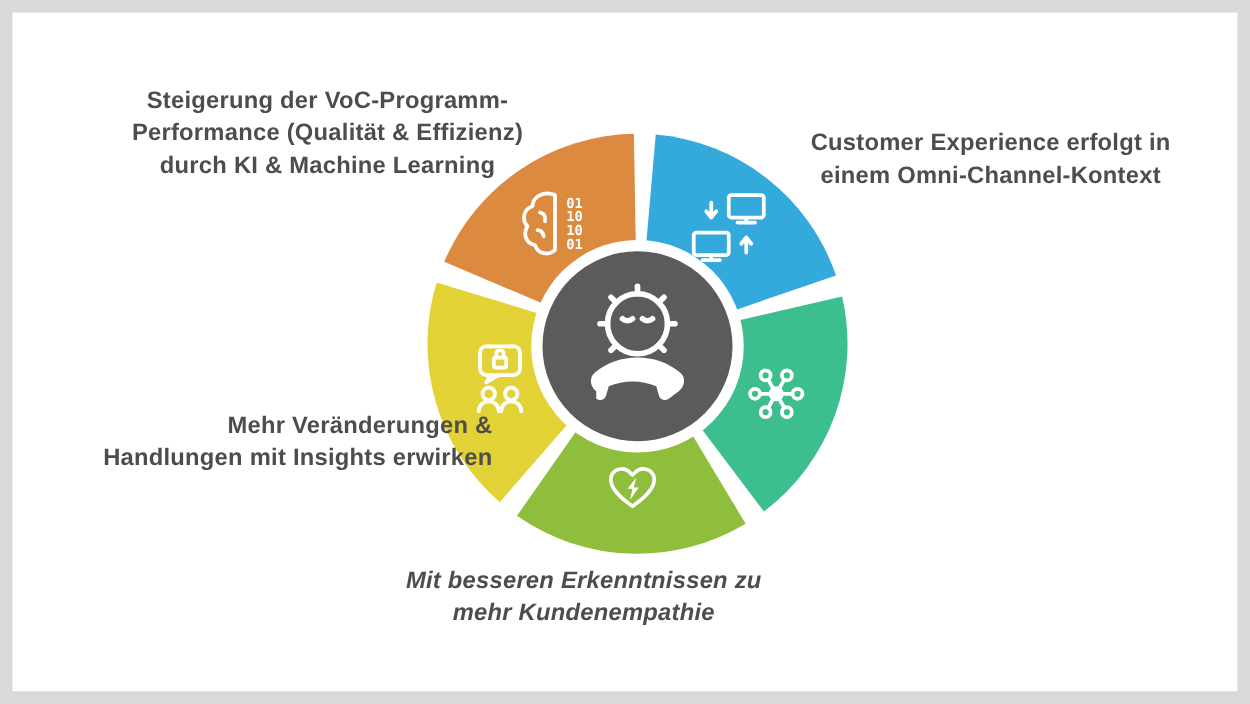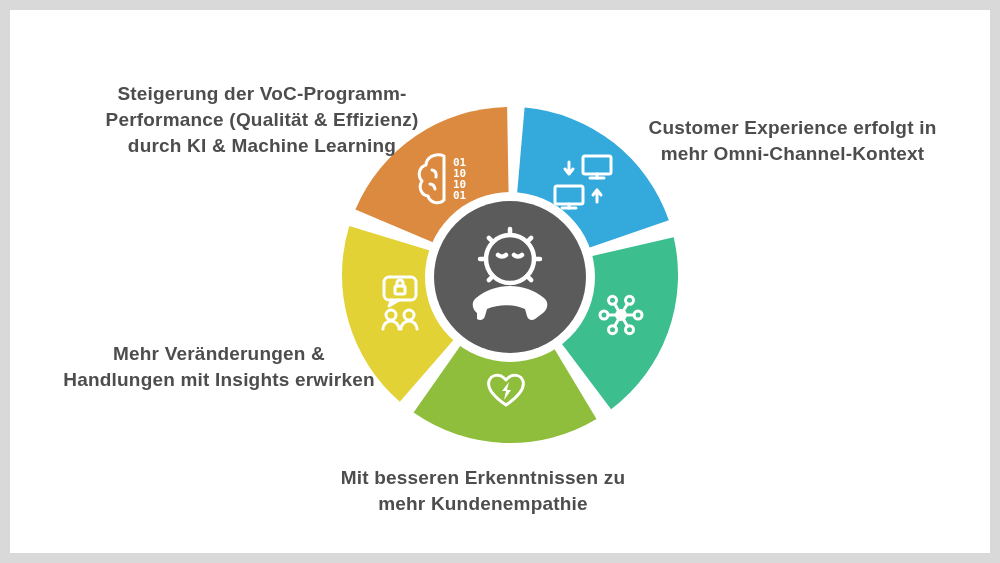--- a/index.html
+++ b/index.html
@@ -6,26 +6,26 @@
   body{width:1000px;height:563px;overflow:hidden;background:#d9d9d9;
        font-family:"Liberation Sans",sans-serif;}
   .stage{position:relative;width:1000px;height:563px;background:#d9d9d9;}
   .card{position:absolute;left:10px;top:10px;right:10px;bottom:10px;background:#ffffff;}
   svg.wheel{position:absolute;left:0;top:0;width:1000px;height:563px;}
   .ico{stroke:#ffffff;stroke-width:3;fill:none;stroke-linecap:round;stroke-linejoin:round;}
   .ico-thick{stroke:#ffffff;stroke-width:4.5;fill:none;stroke-linecap:round;stroke-linejoin:round;}
   .bin{font-family:"DejaVu Sans Mono",monospace;font-size:11px;font-weight:bold;
        fill:#ffffff;stroke:none;}
   .lbl{position:absolute;font-weight:bold;font-size:19px;line-height:1.38;color:#4d4d4d;
-       text-align:center;white-space:pre-line;letter-spacing:.2px;margin-top:13px;}
+       text-align:center;white-space:pre-line;letter-spacing:.2px;}
   #lbl-ki{left:62px;top:68px;width:400px;}
   #lbl-omni{left:640px;top:102px;width:305px;}
   #lbl-echtzeit{left:678px;top:337px;width:300px;}
-  #lbl-empathie{left:333px;top:452px;width:300px;}
-  #lbl-insights{left:44px;top:328px;width:350px;}
+  #lbl-empathie{left:317px;top:452px;width:300px;font-style:italic;}
+  #lbl-insights{left:44px;top:328px;width:350px;text-align:right;}
 </style>
 </head>
 <body>
 
 <div class="stage">
   <div class="card"></div>
 
   <svg class="wheel" viewBox="0 0 1000 563">
 
     <path d="M510,275 L507.1,107.0 A168,168 0 0 0 355.4,209.4 Z" fill="#db8a3f"></path>
@@ -99,18 +99,18 @@
       <line x1="17" y1="-1" x2="21.2" y2="3.2"></line>
       <path d="M-12,-22 a6,6 0 0 0 8,0 M4,-22 a6,6 0 0 0 8,0"></path>
       <path d="M-33,36 c-5,-4 -6,-11 -1,-15 c19,-16 49,-16 68,0 c5,4 4,11 -1,15 l-8,6 c-3,2 -7,1 -8,-3 l-2,-7 c-12,-5 -26,-5 -38,0 l-2,7 c-1,4 -5,5 -8,3 Z" fill="#ffffff" stroke="none"></path>
     </g>
   </svg>
 
   <div class="lbl" id="lbl-ki">Steigerung der VoC-Programm-
 Performance (Qualität &amp; Effizienz)
 durch KI &amp; Machine Learning</div>
   <div class="lbl" id="lbl-omni">Customer Experience erfolgt in
-mehr Omni-Channel-Kontext</div>
+einem Omni-Channel-Kontext</div>
   <div class="lbl" id="lbl-empathie">Mit besseren Erkenntnissen zu
 mehr Kundenempathie</div>
   <div class="lbl" id="lbl-insights">Mehr Veränderungen &amp;
 Handlungen mit Insights erwirken</div>
 </div>
 
 </body></html>

